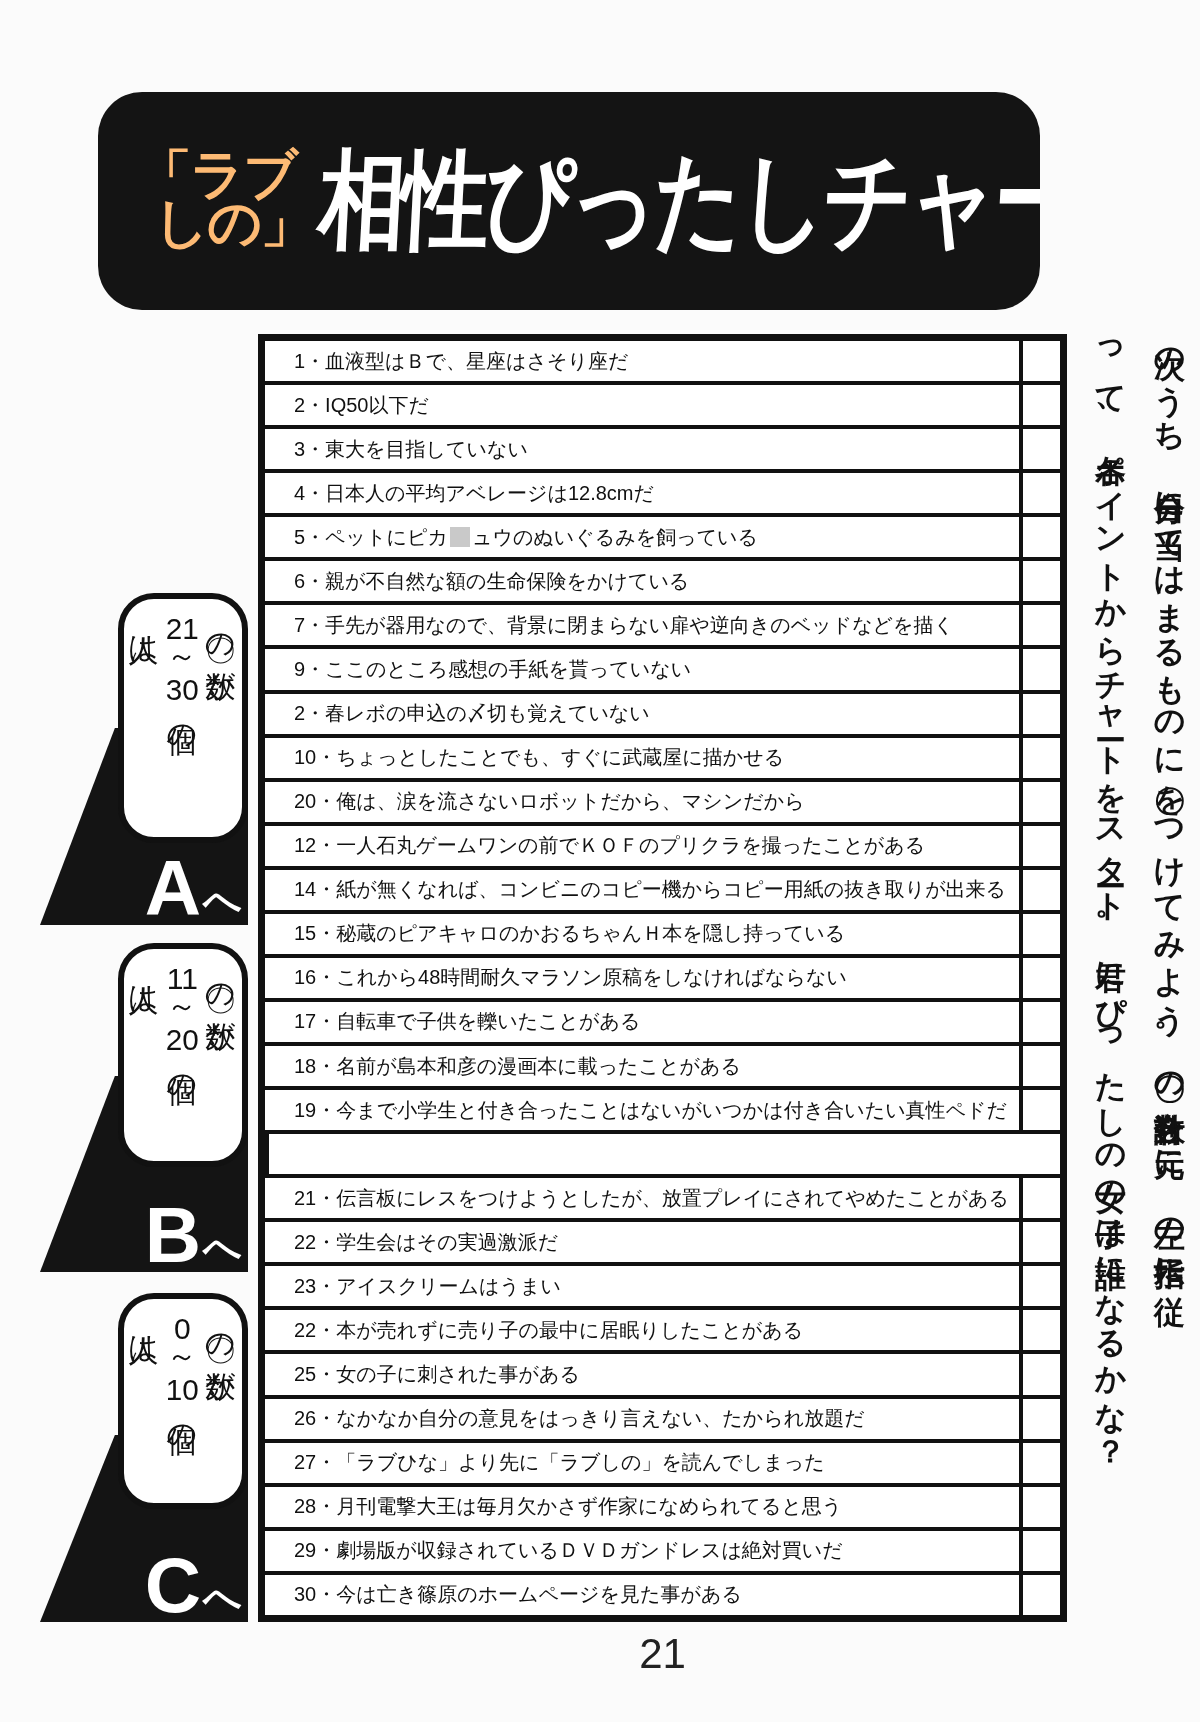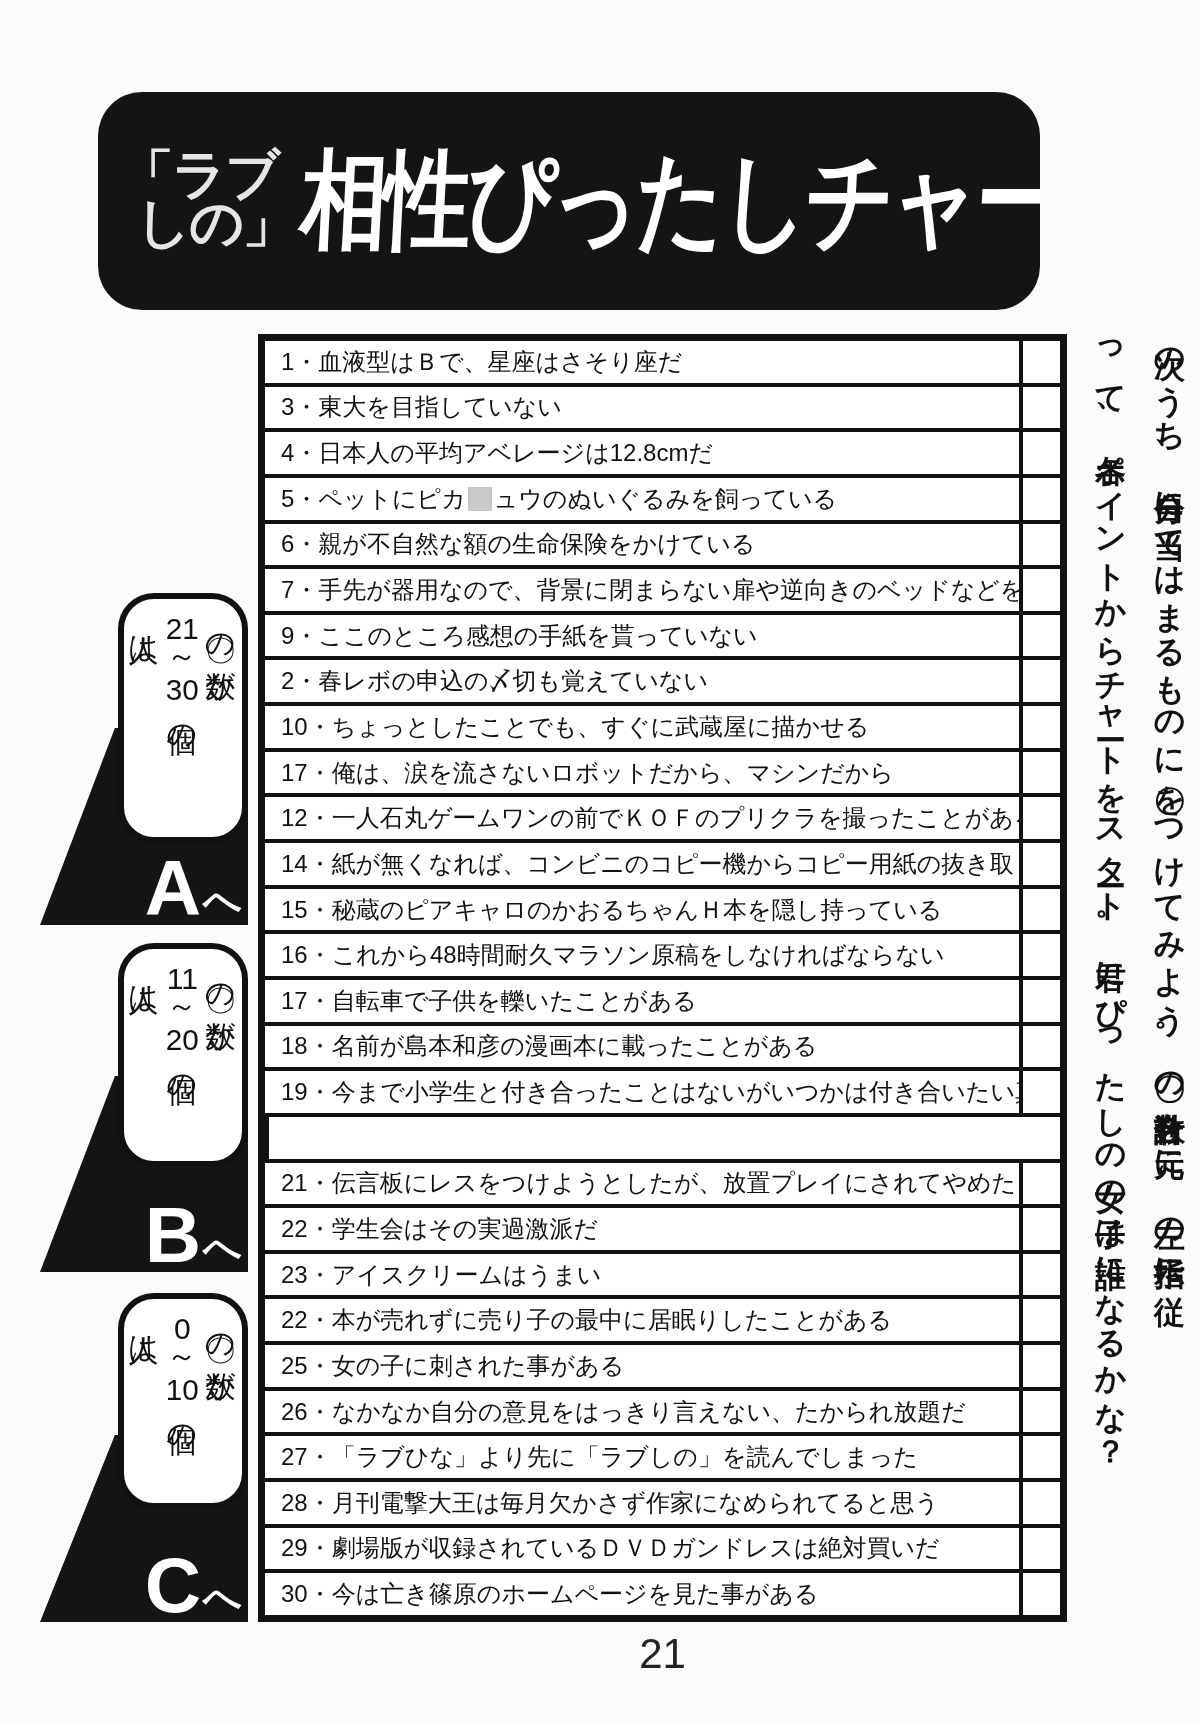--- a/index.html
+++ b/index.html
@@ -8,41 +8,41 @@
     background:#fbfbfb;color:#111;
     font-family:"Liberation Sans","DejaVu Sans",sans-serif;
   }
   
   .header-box{
     position:absolute;left:98px;top:92px;width:942px;height:218px;
     background:#141414;border-radius:44px;
     display:flex;align-items:center;overflow:hidden;
   }
   .series-title{
-    color:#e5e5e5;font-weight:bold;font-size:54px;line-height:0.98;
-    margin-left:22px;white-space:nowrap;letter-spacing:-2px;
+    color:#fdba74;font-weight:bold;font-size:54px;line-height:0.98;
+    margin-left:40px;white-space:nowrap;letter-spacing:-2px;
   }
   .series-title .l2{padding-left:16px;display:block;font-family:Liberation Mono, monospace;}
   .main-title{
     color:#fff;font-weight:bold;font-size:94px;white-space:nowrap;
     letter-spacing:-5px;margin-left:6px;
     transform:skewX(-3deg) scaleY(1.14) scaleX(0.93);
     transform-origin:left center;
   }
   
   .chart-table{
     position:absolute;left:258px;top:334px;width:809px;height:1288px;
     border:7px solid #111;background:#fff;box-sizing:border-box;
     display:flex;flex-direction:column;
   }
   .row{flex:1;display:flex;min-height:0;}
   .row + .row{border-top:4px solid #111;}
   .cell-text{
-    flex:1;display:flex;align-items:center;padding-left:16px;
-    font-size:24px;white-space:nowrap;overflow:hidden;letter-spacing:0;
+    flex:1;display:flex;align-items:center;padding-left:29px;
+    font-size:20px;white-space:nowrap;overflow:hidden;letter-spacing:0;
   }
   .cell-check{
     width:37px;border-left:4px solid #111;background:#fff;
   }
   .censor-box{
     display:inline-block;width:1em;height:1em;background:#c9c9c9;
     vertical-align:-0.12em;margin:0 2px;
   }
   
   .instructions{
@@ -93,20 +93,24 @@
   </div>
   <div class="main-title">相性ぴったしチャート</div>
 </div>
 
 <div class="chart-table">
     <div class="row">
     <div class="cell-text">1・血液型はＢで、星座はさそり座だ</div>
     <div class="cell-check"></div>
   </div>
     <div class="row">
+    <div class="cell-text">2・IQ50以下だ</div>
+    <div class="cell-check"></div>
+  </div>
+    <div class="row">
     <div class="cell-text">3・東大を目指していない</div>
     <div class="cell-check"></div>
   </div>
     <div class="row">
     <div class="cell-text">4・日本人の平均アベレージは12.8cmだ</div>
     <div class="cell-check"></div>
   </div>
     <div class="row">
     <div class="cell-text">
         <span>5・ペットにピカ</span>
@@ -129,21 +133,21 @@
   </div>
     <div class="row">
     <div class="cell-text">2・春レボの申込の〆切も覚えていない</div>
     <div class="cell-check"></div>
   </div>
     <div class="row">
     <div class="cell-text">10・ちょっとしたことでも、すぐに武蔵屋に描かせる</div>
     <div class="cell-check"></div>
   </div>
     <div class="row">
-    <div class="cell-text">17・俺は、涙を流さないロボットだから、マシンだから</div>
+    <div class="cell-text">20・俺は、涙を流さないロボットだから、マシンだから</div>
     <div class="cell-check"></div>
   </div>
     <div class="row">
     <div class="cell-text">12・一人石丸ゲームワンの前でＫＯＦのプリクラを撮ったことがある</div>
     <div class="cell-check"></div>
   </div>
     <div class="row">
     <div class="cell-text">14・紙が無くなれば、コンビニのコピー機からコピー用紙の抜き取りが出来る</div>
     <div class="cell-check"></div>
   </div>

